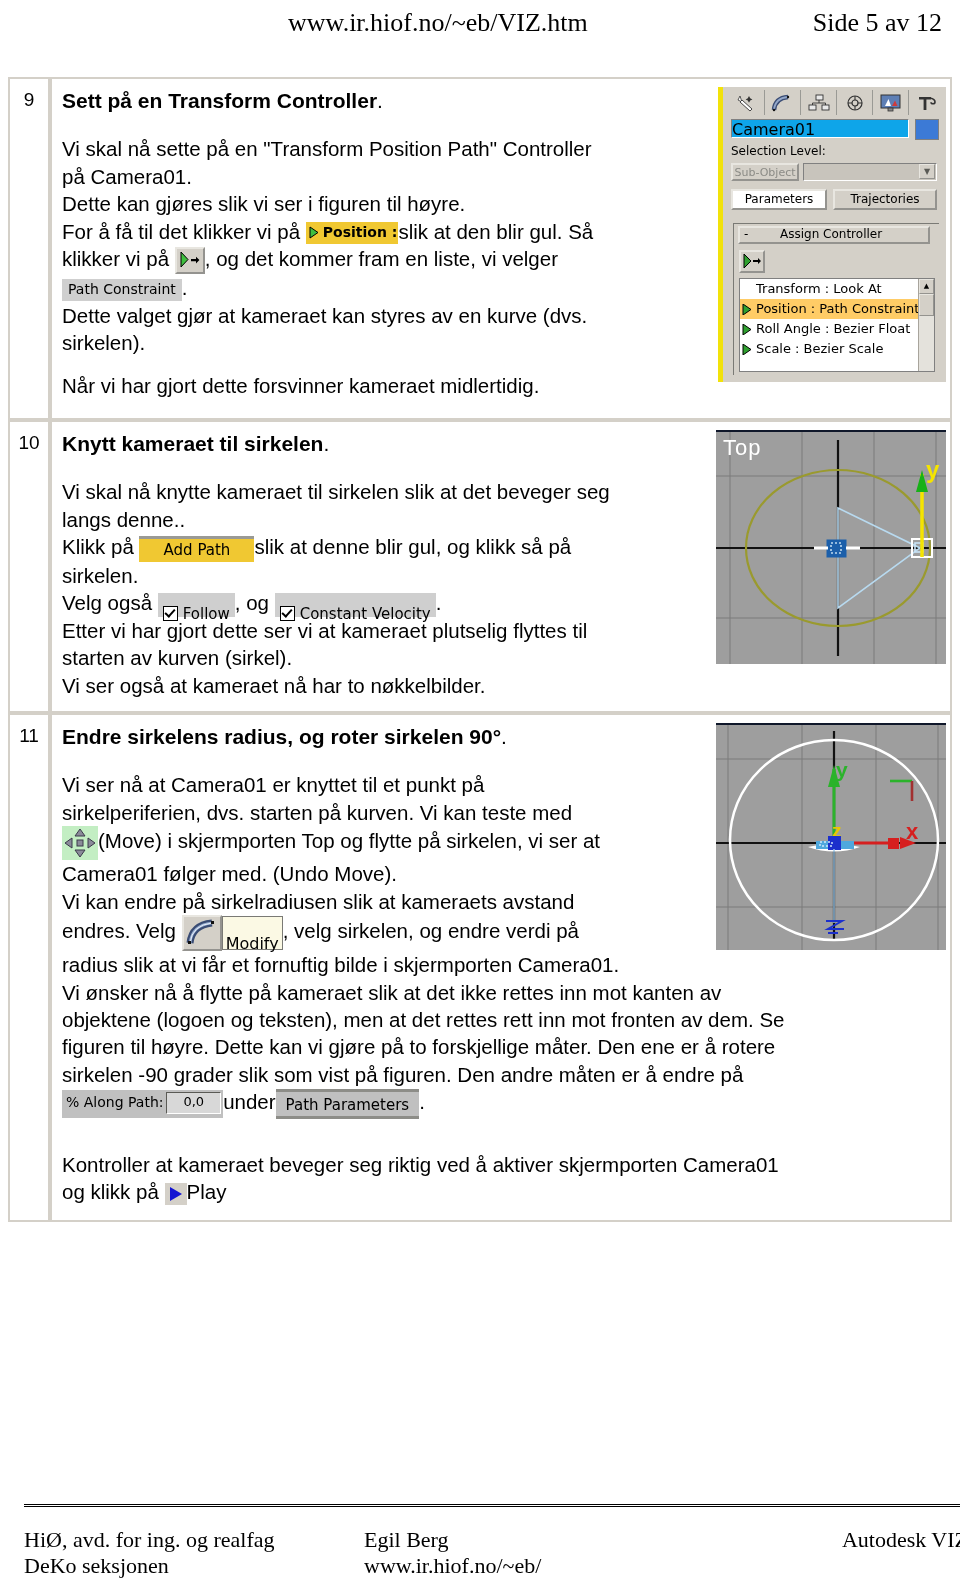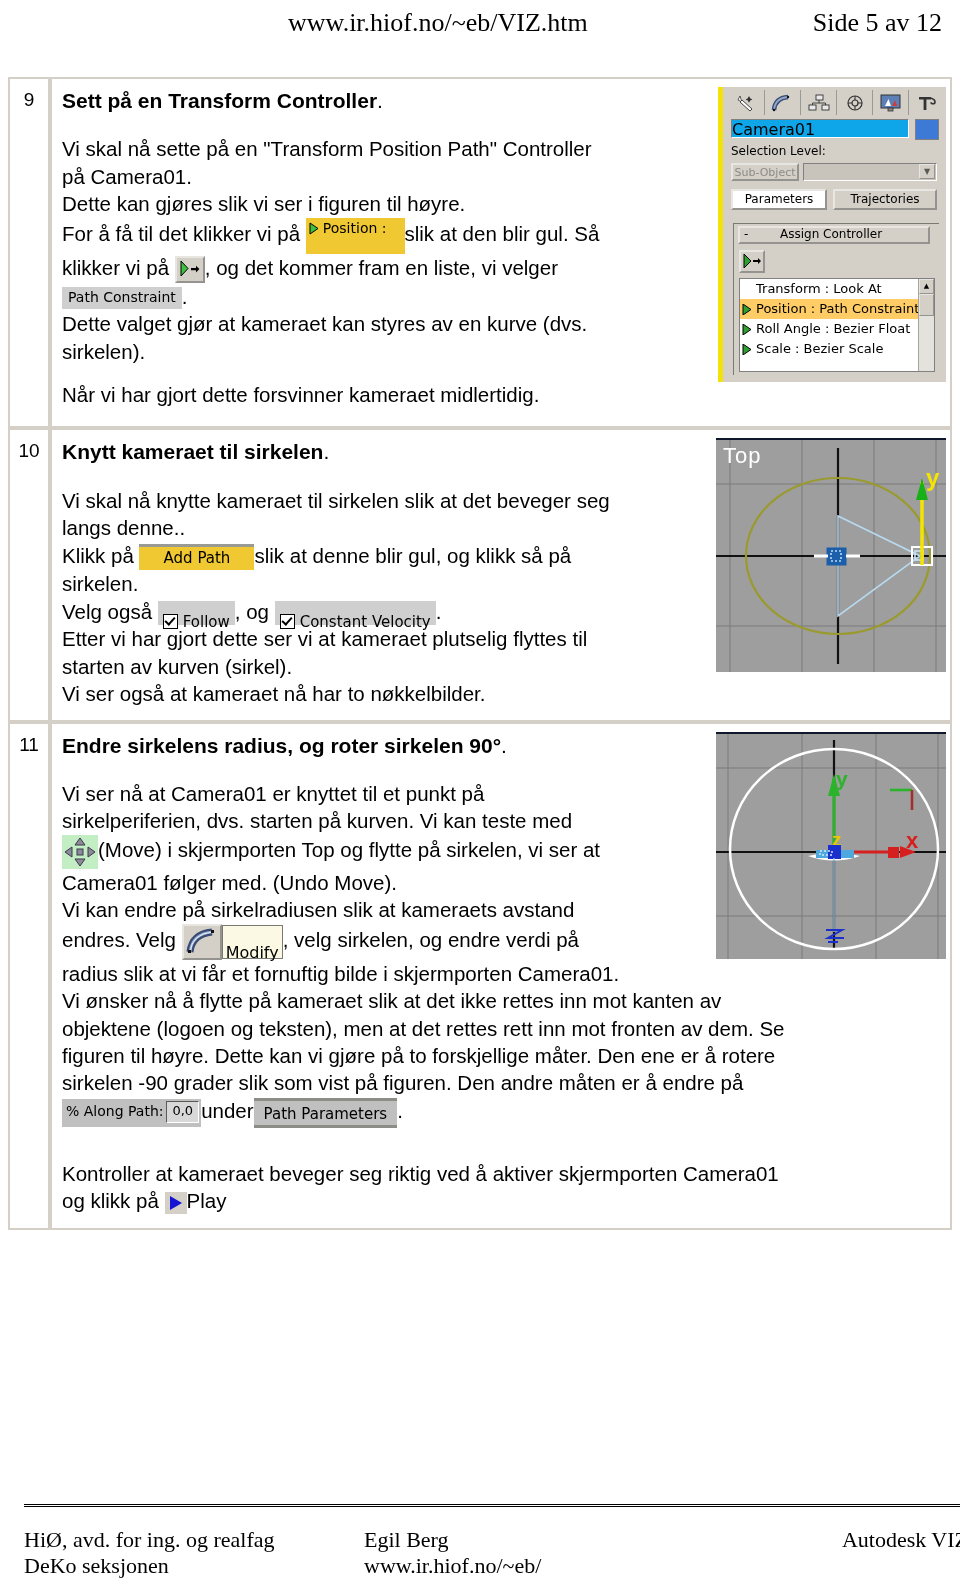--- a/index.html
+++ b/index.html
@@ -267,25 +267,26 @@
   
   .chip {
     display: inline-block;
     vertical-align: middle;
     font-family: "DejaVu Sans", sans-serif;
     box-sizing: border-box;
     position: relative;
   }
   .chip-position {
     background: #f0c832;
-    padding: 1px 18px 1px 3px;
+    padding: 1px 1px 1px 3px;
     font-size: 14px;
     line-height: 18px;
-    height: 36px;
-    color: #000;
+    height: 22px;
+    color: #000;
+    font-weight: bold;
   }
   .chip-position .garrow { margin-right: 3px; }
   .chip-greenarrow {
     width: 30px; height: 27px;
     background: #d4d0c8;
     border: 2px outset #e8e6e0;
   }
   .chip-pathconstraint {
     background: #cfcfcf;
     font-size: 14px;
@@ -355,21 +356,21 @@
     height: 28px;
     padding: 0 2px 0 4px;
     color: #000;
     white-space: nowrap;
   }
   .chip-alongpath .valbox {
     display: inline-block;
     background: #d8d8d8;
     border: 1px solid #5a5a55;
     border-right-color: #fff; border-bottom-color: #fff;
-    padding: 0 5px;
+    padding: 0 16px;
     margin-left: 3px;
     font-size: 13px;
     line-height: 18px;
     height: 20px;
     vertical-align: 1px;
   }
   .chip-pathparams {
     background: #c0c0c0;
     border-top: 3px solid #8d8d88;
     border-bottom: 3px solid #8d8d88;

